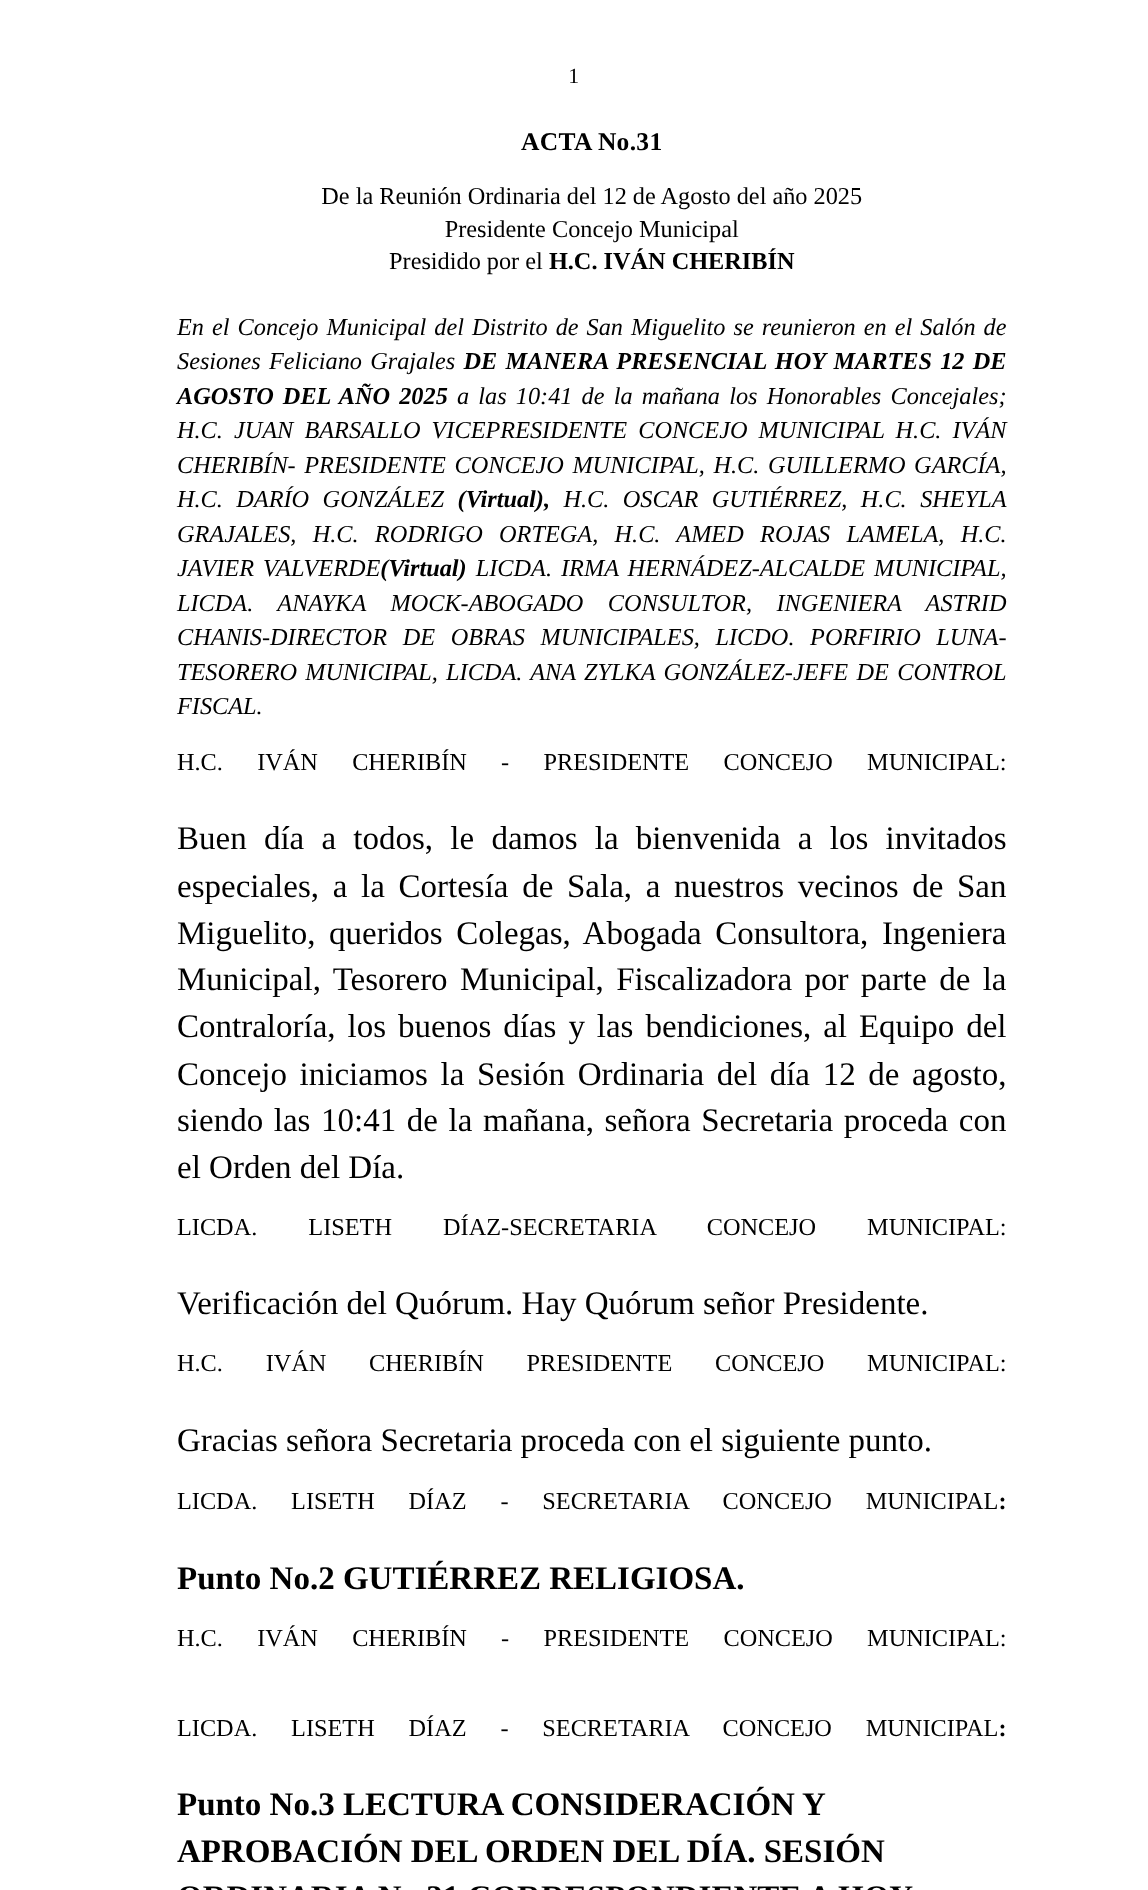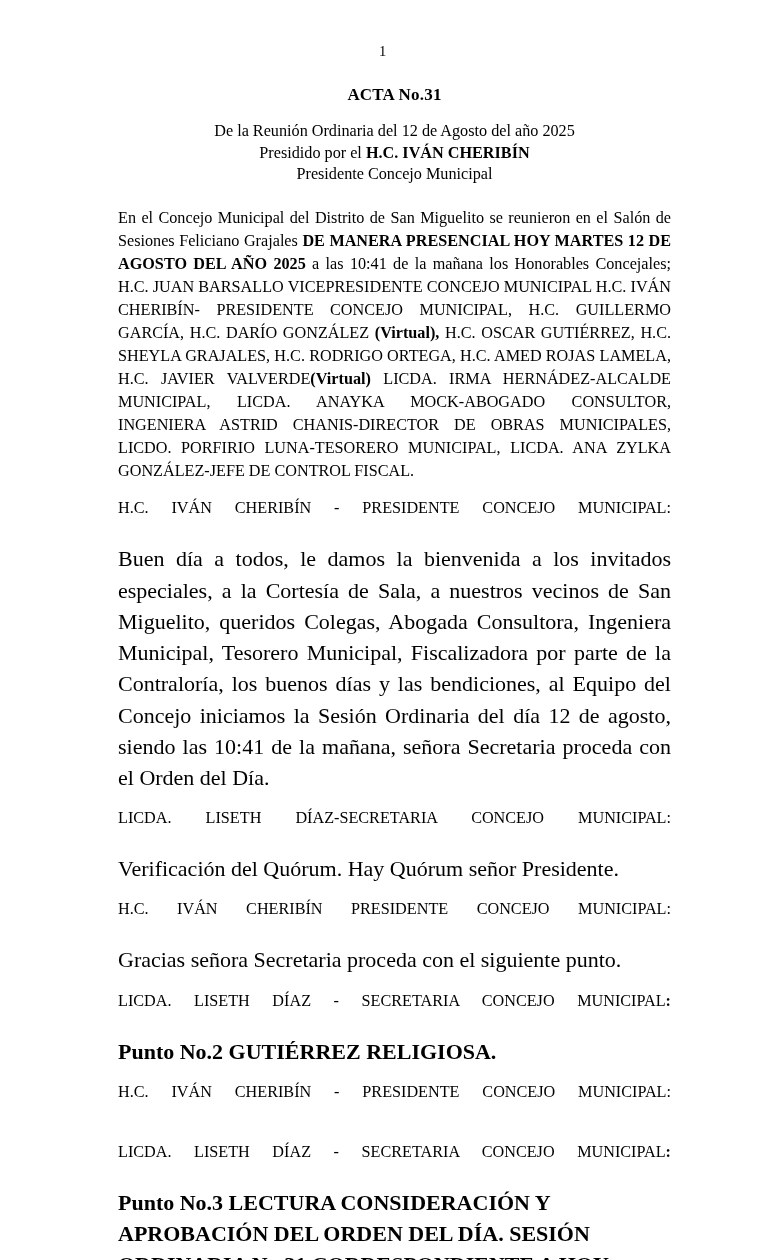--- a/index.html
+++ b/index.html
@@ -82,37 +82,38 @@
     line-height: 1.42;
   }
   .speech-last-left {
     text-align: left;
   }
   .block {
     margin: 0 0 14px 0;
   }
   .opening {
     margin-bottom: 22px;
+    font-style: italic;
   }
 </style>
 </head>
 <body>
 
 <div class="page">
 
   <div class="page-number">1</div>
 
   <div class="content">
 
     <div class="doc-title">ACTA No.31</div>
 
     <div class="subtitle-block">
       <span class="line">De la Reunión Ordinaria del 12 de Agosto del año 2025</span>
+      <span class="line">Presidente Concejo Municipal</span>
       <span class="line"><span>Presidido por el </span><span class="b">H.C. IVÁN CHERIBÍN</span></span>
-      <span class="line">Presidente Concejo Municipal</span>
     </div>
 
     <p class="body-par opening"><span>En el Concejo Municipal del Distrito de San Miguelito se reunieron en el Salón de Sesiones Feliciano Grajales </span><span class="b">DE MANERA PRESENCIAL HOY MARTES 12 DE AGOSTO DEL AÑO 2025</span><span> a las 10:41 de la mañana los Honorables Concejales; H.C. JUAN BARSALLO VICEPRESIDENTE CONCEJO MUNICIPAL  H.C. IVÁN CHERIBÍN- PRESIDENTE CONCEJO MUNICIPAL, H.C. GUILLERMO GARCÍA, H.C. DARÍO GONZÁLEZ </span><span class="b">(Virtual),</span><span> H.C. OSCAR GUTIÉRREZ, H.C. SHEYLA GRAJALES, H.C. RODRIGO ORTEGA, H.C. AMED ROJAS LAMELA, H.C. JAVIER VALVERDE</span><span class="b">(Virtual)</span><span> LICDA. IRMA HERNÁDEZ-ALCALDE MUNICIPAL, LICDA. ANAYKA MOCK-ABOGADO CONSULTOR, INGENIERA ASTRID CHANIS-DIRECTOR DE OBRAS MUNICIPALES, LICDO. PORFIRIO LUNA-TESORERO MUNICIPAL, LICDA. ANA ZYLKA GONZÁLEZ-JEFE DE CONTROL FISCAL.</span></p>
 
     <div class="block">
       <span class="speaker-stretch">H.C.    IVÁN  CHERIBÍN  -  PRESIDENTE  CONCEJO  MUNICIPAL:</span>
       <span class="speech">Buen día a todos, le damos la bienvenida a los invitados especiales, a la Cortesía de Sala, a nuestros vecinos de San Miguelito, queridos Colegas, Abogada Consultora, Ingeniera Municipal, Tesorero Municipal, Fiscalizadora por parte de la Contraloría, los buenos días y las bendiciones, al Equipo del Concejo iniciamos la Sesión Ordinaria del día 12 de agosto, siendo las 10:41 de la mañana, señora Secretaria proceda con el Orden del Día.</span>
     </div>
 
     <div class="block">

